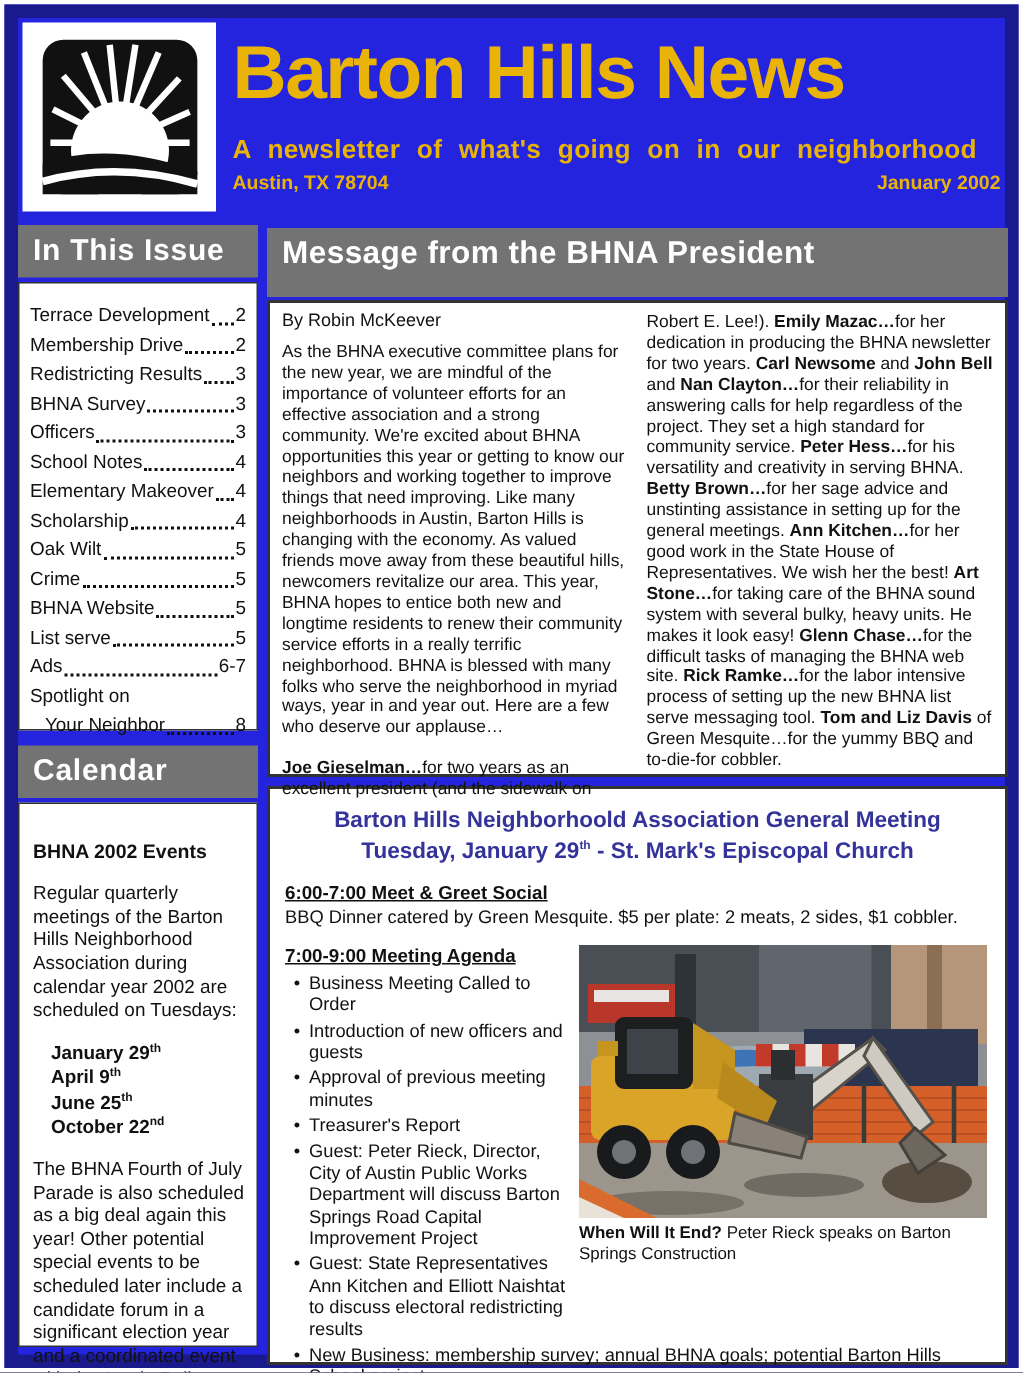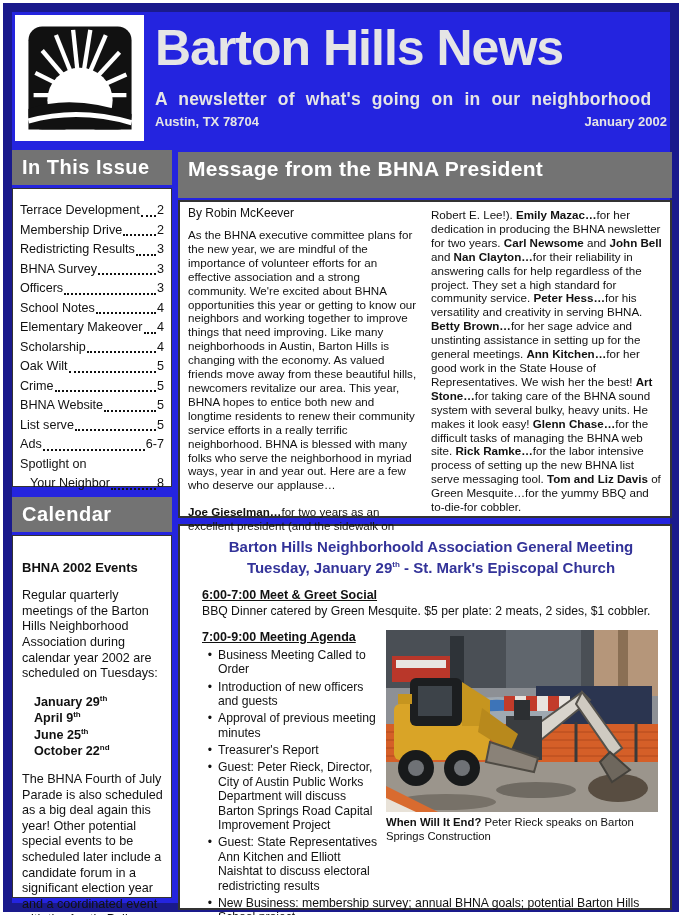--- a/index.html
+++ b/index.html
@@ -5,21 +5,21 @@
   html,body{margin:0;padding:0;background:#666;}
   .page{
     position:relative;width:682px;height:915px;background:#ffffff;
     font-family:"Liberation Sans",sans-serif;color:#111;
     margin:0 auto;overflow:hidden;
   }
   .frame{position:absolute;inset:3px;border:9px solid #1A1A8C;background:#2424DF;}
   
   .logo-box{position:absolute;left:3px;top:3px;width:129px;height:126px;background:#fff;display:flex;align-items:center;justify-content:center;}
   .logo-box svg{width:112px;height:110px;}
-  .masthead{position:absolute;left:143px;top:10px;width:512px;color:#e5e5e5;}
+  .masthead{position:absolute;left:143px;top:10px;width:512px;color:#eab308;}
   .news-title{font-size:50px;font-weight:bold;letter-spacing:-1px;line-height:1.05;white-space:nowrap;}
   .news-subtitle{font-size:17.5px;font-weight:bold;word-spacing:6px;letter-spacing:0.2px;margin-top:14px;white-space:nowrap;}
   .news-inforow{display:flex;justify-content:space-between;font-size:13px;font-weight:bold;margin-top:4px;}
   
   .section-bar{background:#737373;color:#fff;font-weight:bold;}
   .panel{background:#fff;border:1px solid #333;}
   
   .left-col{position:absolute;left:0;top:138px;width:160px;}
   .left-col .section-bar{height:35px;line-height:35px;font-size:20px;padding-left:10px;letter-spacing:0.5px;}
   .toc-panel{margin-top:3px;height:299px;padding:12px 7px 6px 7px;box-sizing:border-box;}
@@ -37,21 +37,21 @@
   
   .main-col{position:absolute;left:166px;top:140px;width:494px;}
   .main-col .section-bar{height:46px;line-height:34px;font-size:21px;padding-left:10px;letter-spacing:0.3px;}
   .msg-panel{margin-top:2px;height:318px;border-width:2px;box-sizing:border-box;padding:4px 8px;}
   .msg-byline{font-size:12px;margin:0 0 8px 0;}
   .msg-cols{display:flex;gap:12px;}
   .msg-col{width:233px;font-size:11.6px;line-height:13.9px;text-align:left;}
   .msg-col p{margin:0 0 13px 0;}
   .msg-col.c2{margin-top:-20px;}
   
-  .meet-panel{margin-top:6px;height:386px;border-width:2px;box-sizing:border-box;padding:8px 10px 6px 22px;}
+  .meet-panel{margin-top:6px;height:386px;border-width:2px;box-sizing:border-box;padding:8px 10px 6px 10px;}
   .meet-title{color:#333399;font-weight:bold;font-size:15px;text-align:center;line-height:1.4;margin:2px 0 10px 0;}
   .slot-head{font-size:12.5px;font-weight:bold;text-decoration:underline;margin:0 0 2px 0;}
   .slot-text{font-size:12.2px;margin:0 0 12px 0;}
   .agenda-flow{font-size:12.2px;line-height:1.18;}
   .photo-wrap{float:right;width:274px;margin:0 0 2px 8px;}
   .photo-wrap svg{display:block;width:272px;height:182px;}
   .photo-cap{font-size:11.3px;line-height:1.25;margin-top:3px;}
   .agenda-list{margin:3px 0 0 0;padding:0;list-style:none;}
   .agenda-list li{display:flex;margin:0 0 3px 0;}
   .agenda-list .bullet{width:16px;flex:0 0 16px;text-align:center;}

